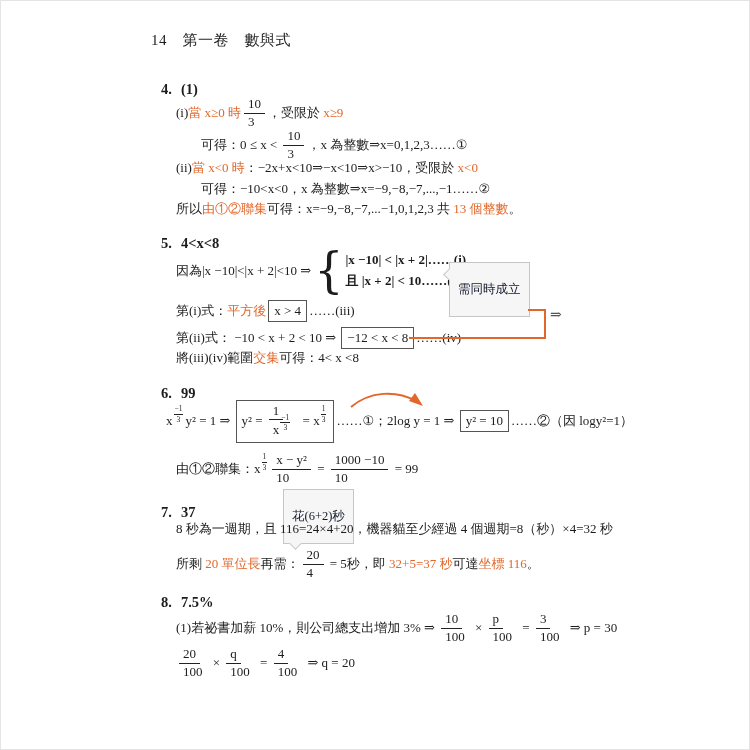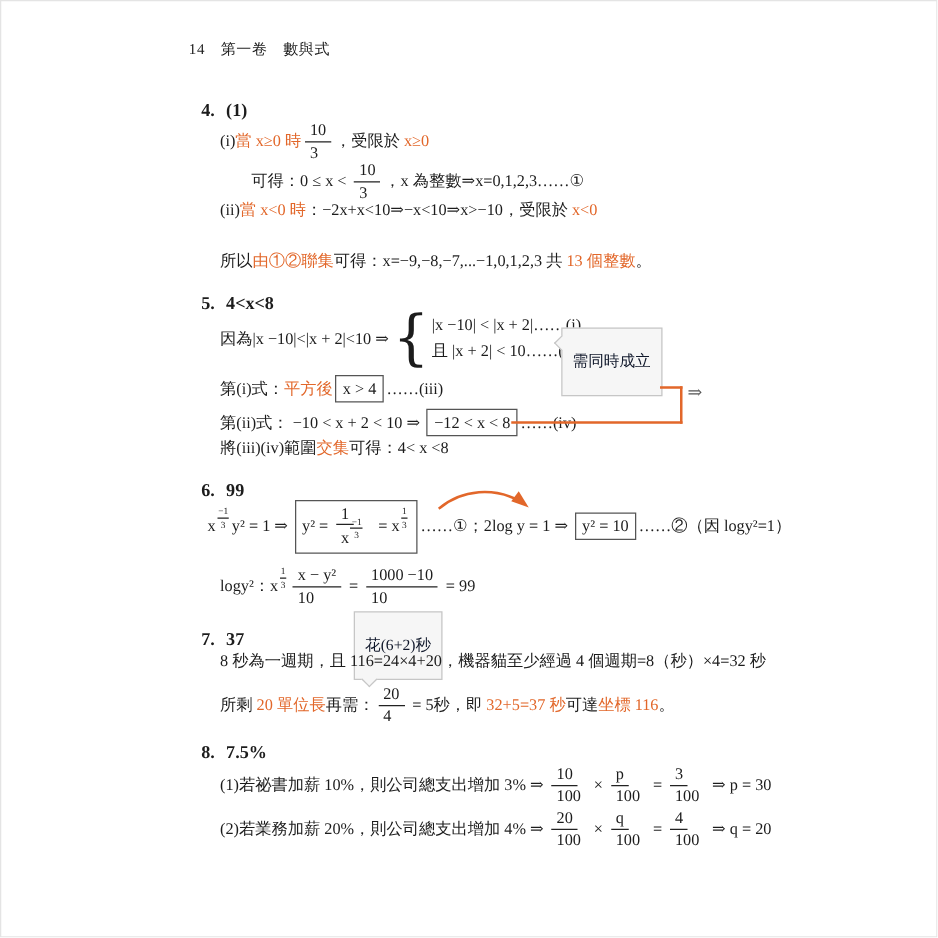--- a/index.html
+++ b/index.html
@@ -2,38 +2,38 @@
 <html style="--accent: #E2672A; --ink: #1c1c1c;"><head>
 <meta charset="utf-8">
 <style>
   html,body{margin:0;padding:0;background:#fff;}
   #page{
     position:relative;width:750px;height:750px;background:#ffffff;
     border:1px solid #e4e4e4;box-sizing:border-box;overflow:hidden;
     font-family:"Liberation Serif","DejaVu Serif",serif;
     color:var(--ink,#1c1c1c);font-size:13px;
   }
-  .hdr{position:absolute;left:150px;top:30px;font-size:12px;letter-spacing:.5px;}
+  .hdr{position:absolute;left:150px;top:30px;font-size:15px;letter-spacing:.5px;}
   .phead{position:absolute;display:flex;gap:9px;font-weight:bold;font-size:14.5px;}
   .mline{position:absolute;display:flex;align-items:center;white-space:pre;}
   .o{color:var(--accent,#E2672A);}
   
   .fr{display:inline-flex;flex-direction:column;align-items:flex-start;margin:0 3px;line-height:1.25;text-align:center;}
   .fn{padding:0 4px;border-bottom:1px solid #222;display:inline-flex;align-items:center;justify-content:center;white-space:pre;}
   .fd{padding:0 4px;display:inline-flex;align-items:center;justify-content:center;white-space:pre;}
   
   .sf{display:inline-flex;flex-direction:column;align-items:center;font-size:7.5px;line-height:1.25;margin:0 2px 0 1px;position:relative;top:-7px;}
   .sfn{border-bottom:1px solid #222;padding:0 1px;}
   
   .mbox{display:inline-flex;align-items:center;border:1px solid #555;padding:2px 5px;margin:0 2px;white-space:pre;}
   
   .cases{display:inline-flex;align-items:center;margin-left:3px;}
   .brace{font-size:46px;font-weight:300;line-height:.85;margin-right:2px;font-family:"DejaVu Serif",serif;transform:scaleY(1.05);}
   .rows{display:inline-flex;flex-direction:column;gap:4px;}
-  .row{display:inline-flex;align-items:center;white-space:pre;}
+  .row{display:inline-flex;align-items:center;white-space:pre;font-weight:bold;}
   
   .callout{position:absolute;background:#f6f6f6;border:1px solid #c6c6c6;color:#0f172a;padding:18px 8px;font-size:12.5px;}
   .callout.tail-left::before{content:"";position:absolute;width:8px;height:8px;background:#f6f6f6;
     border-left:1px solid #c6c6c6;border-bottom:1px solid #c6c6c6;transform:rotate(45deg);left:-5px;top:7px;}
   .callout.tail-bottom::before{content:"";position:absolute;width:8px;height:8px;background:#f6f6f6;
     border-left:1px solid #c6c6c6;border-bottom:1px solid #c6c6c6;transform:rotate(-45deg);left:7px;bottom:-5px;}
   
   .obar{position:absolute;background:var(--accent,#E2672A);}
   .implies{position:absolute;left:549px;top:305px;font-size:14px;color:#555;}
   .arrow6{position:absolute;left:347px;top:389px;}
@@ -42,23 +42,24 @@
 <body>
 
 <div id="page">
 
   <div class="hdr">14　第一卷　數與式</div>
 
   <div class="phead" style="left:160px;top:80px">
     <span>4.</span>
     <span>(1)</span>
   </div>
-  <div class="mline" style="left:175px;top:92px;height:40px"><span>(i)</span><span class="o">當 x≥0 時</span><span class="fr"><span class="fn">10</span><span class="fd">3</span></span><span>，受限於 </span><span class="o">x≥0</span></div>
+  <div class="mline" style="left:175px;top:92px;height:40px"><span>(i)</span><span class="o">當 x≥0 時</span><span class="fr"><span class="fn">10</span><span class="fd">3</span></span><span>，受限於 </span><span class="o">x≥9</span></div>
   <div class="mline" style="left:200px;top:124px;height:40px"><span>可得：0 ≤ x &lt; </span><span class="fr"><span class="fn">10</span><span class="fd">3</span></span><span>，x 為整數⇒x=0,1,2,3……①</span></div>
   <div class="mline" style="left:175px;top:157px;height:20px"><span>(ii)</span><span class="o">當 x&lt;0 時</span><span>：−2x+x&lt;10⇒−x&lt;10⇒x&gt;−10，受限於 </span><span class="o">x&lt;0</span></div>
+  <div class="mline" style="left:200px;top:178px;height:20px"><span>可得：−10&lt;x&lt;0，x 為整數⇒x=−9,−8,−7,...,−1……②</span></div>
   <div class="mline" style="left:175px;top:198px;height:20px"><span>所以</span><span class="o">由①②聯集</span><span>可得：x=−9,−8,−7,...−1,0,1,2,3 共 </span><span class="o">13 個整數</span><span>。</span></div>
 
   <div class="phead" style="left:160px;top:234px">
     <span>5.</span>
     <span>4&lt;x&lt;8</span>
   </div>
   <div class="mline" style="left:175px;top:247px;height:46px"><span>因為|x −10|&lt;|x + 2|&lt;10 ⇒</span><span class="cases"><span class="brace">{</span><span class="rows"><span class="row"><span>|x −10| &lt; |x + 2|……(i)</span></span><span class="row"><span>且 |x + 2| &lt; 10……(ii)</span></span></span></span></div>
   <div class="mline" style="left:175px;top:299px;height:22px"><span>第(i)式：</span><span class="o">平方後</span><span class="mbox"><span>x &gt; 4</span></span><span>……(iii)</span></div>
   <div class="mline" style="left:175px;top:326px;height:22px"><span>第(ii)式： −10 &lt; x + 2 &lt; 10 ⇒ </span><span class="mbox"><span>−12 &lt; x &lt; 8</span></span><span>……(iv)</span></div>
   <div class="mline" style="left:175px;top:347px;height:20px"><span>將(iii)(iv)範圍</span><span class="o">交集</span><span>可得：4&lt; x &lt;8</span></div>
@@ -68,36 +69,36 @@
   <div class="obar" style="left:527px;top:308px;width:18px;height:2px"></div>
   <div class="obar" style="left:543px;top:308px;width:2px;height:30px"></div>
   <div class="obar" style="left:408px;top:336px;width:137px;height:2px"></div>
   <span class="implies">⇒</span>
 
   <div class="phead" style="left:160px;top:384px">
     <span>6.</span>
     <span>99</span>
   </div>
   <div class="mline" style="left:165px;top:394px;height:52px"><span>x</span><span class="sf"><span class="sfn">−1</span><span class="sfd">3</span></span><span>y² = 1 ⇒ </span><span class="mbox"><span>y² = </span><span class="fr"><span class="fn">1</span><span class="fd"><span>x</span><span class="sf"><span class="sfn">−1</span><span class="sfd">3</span></span></span></span><span> = x</span><span class="sf"><span class="sfn">1</span><span class="sfd">3</span></span></span><span>……①；2log y = 1 ⇒ </span><span class="mbox"><span>y² = 10</span></span><span>……②（因 logy²=1）</span></div>
-  <div class="mline" style="left:175px;top:447px;height:42px"><span>logy²：x</span><span class="sf"><span class="sfn">1</span><span class="sfd">3</span></span><span class="fr"><span class="fn">x − y²</span><span class="fd">10</span></span><span> = </span><span class="fr"><span class="fn">1000 −10</span><span class="fd">10</span></span><span> = 99</span></div>
+  <div class="mline" style="left:175px;top:447px;height:42px"><span>由①②聯集：x</span><span class="sf"><span class="sfn">1</span><span class="sfd">3</span></span><span class="fr"><span class="fn">x − y²</span><span class="fd">10</span></span><span> = </span><span class="fr"><span class="fn">1000 −10</span><span class="fd">10</span></span><span> = 99</span></div>
 
   <svg class="arrow6" width="80" height="22" viewBox="0 0 80 22">
     <path d="M3,17 C22,1 48,0 68,11" stroke="#E2672A" stroke-width="2" fill="none"></path>
     <polygon points="75,16 61,11 67,3" fill="#E2672A"></polygon>
   </svg>
 
   <div class="callout tail-bottom" style="left:282px;top:488px">花(6+2)秒</div>
 
   <div class="phead" style="left:160px;top:503px">
     <span>7.</span>
     <span>37</span>
   </div>
   <div class="mline" style="left:175px;top:518px;height:20px"><span>8 秒為一週期，且 116=24×4+20，機器貓至少經過 4 個週期=8（秒）×4=32 秒</span></div>
   <div class="mline" style="left:175px;top:543px;height:40px"><span>所剩 </span><span class="o">20 單位長</span><span>再需：</span><span class="fr"><span class="fn">20</span><span class="fd">4</span></span><span> = 5秒，即 </span><span class="o">32+5=37 秒</span><span>可達</span><span class="o">坐標 116</span><span>。</span></div>
 
   <div class="phead" style="left:160px;top:593px">
     <span>8.</span>
     <span>7.5%</span>
   </div>
   <div class="mline" style="left:175px;top:607px;height:40px"><span>(1)若祕書加薪 10%，則公司總支出增加 3% ⇒ </span><span class="fr"><span class="fn">10</span><span class="fd">100</span></span><span> × </span><span class="fr"><span class="fn">p</span><span class="fd">100</span></span><span> = </span><span class="fr"><span class="fn">3</span><span class="fd">100</span></span><span> ⇒ p = 30</span></div>
-  <div class="mline" style="left:175px;top:642px;height:40px"><span>(2)若業務加薪 20%，則公司總支出增加 4% ⇒ </span><span class="fr"><span class="fn">20</span><span class="fd">100</span></span><span> × </span><span class="fr"><span class="fn">q</span><span class="fd">100</span></span><span> = </span><span class="fr"><span class="fn">4</span><span class="fd">100</span></span><span> ⇒ q = 20</span></div>
+  <div class="mline" style="left:175px;top:642px;height:40px"><span class="fr"><span class="fn">20</span><span class="fd">100</span></span><span> × </span><span class="fr"><span class="fn">q</span><span class="fd">100</span></span><span> = </span><span class="fr"><span class="fn">4</span><span class="fd">100</span></span><span> ⇒ q = 20</span></div>
 
 </div>
 
 </body></html>

